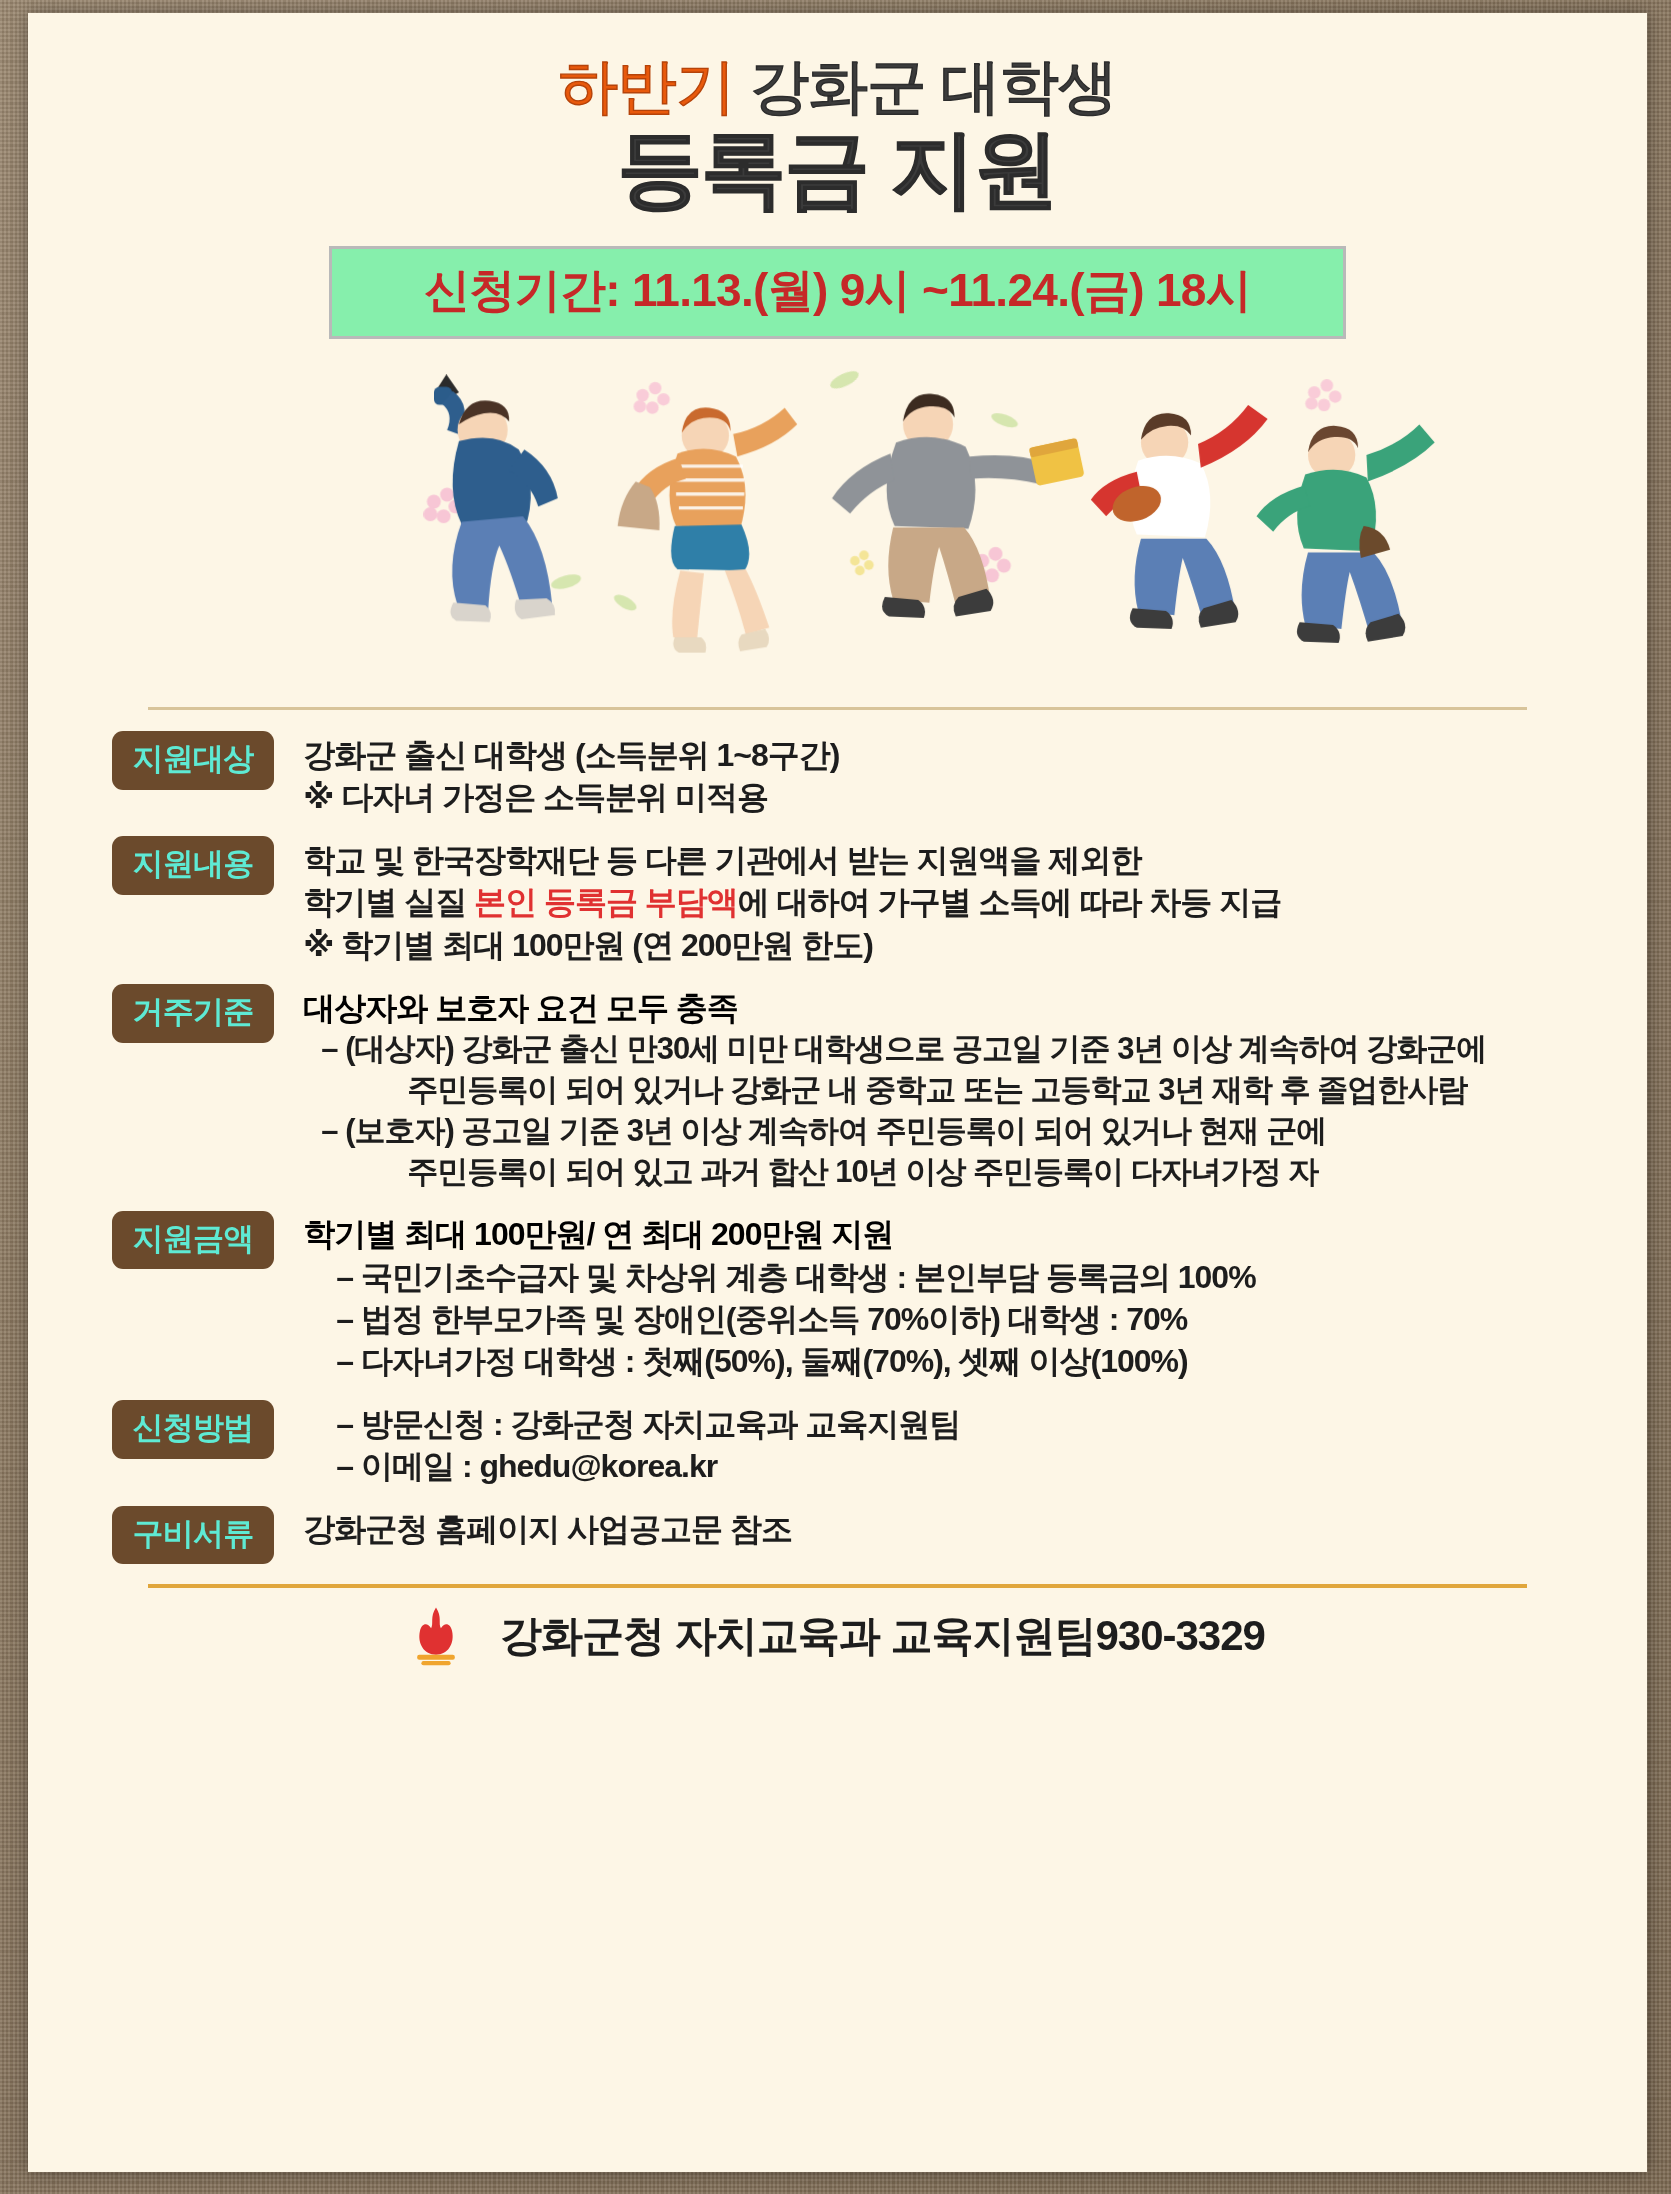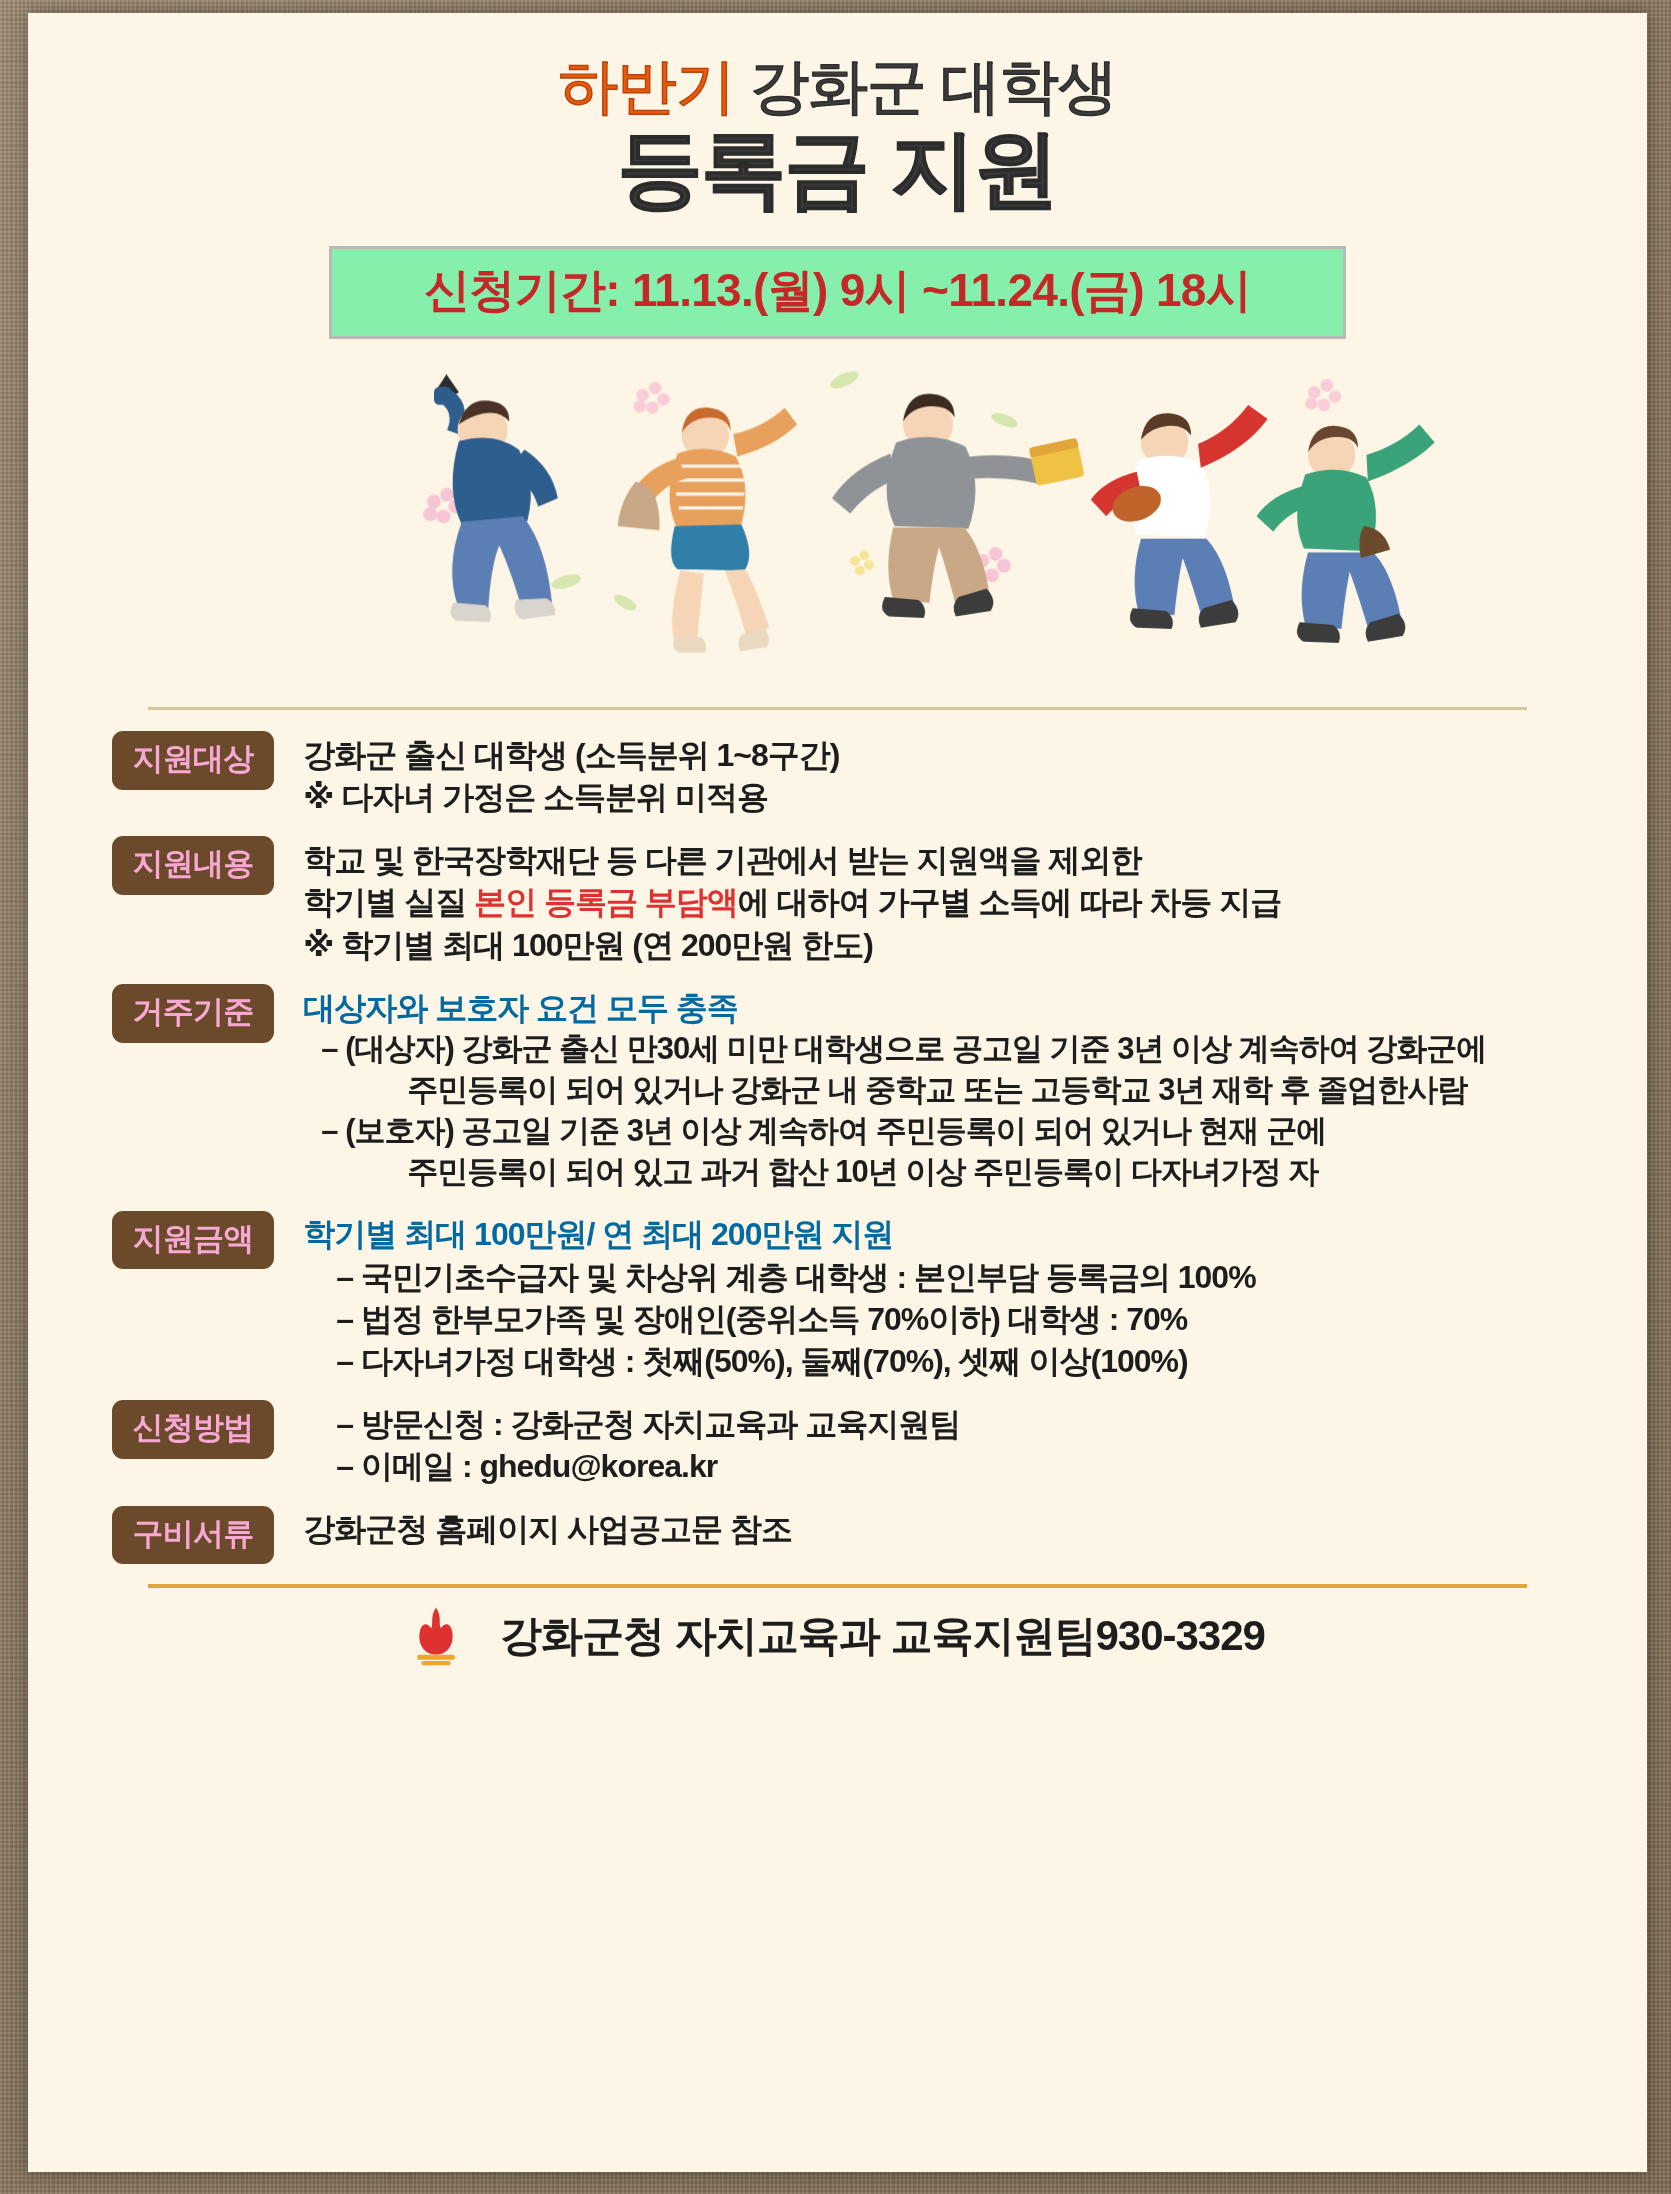--- a/index.html
+++ b/index.html
@@ -98,21 +98,21 @@
   .row {
     display: flex;
     align-items: flex-start;
     margin-bottom: 18px;
     padding-left: 84px;
   }
   .tag {
     flex: 0 0 auto;
     width: 162px;
     background: #6b4a2c;
-    color: #f9a8d4;
+    color: #5eead4;
     font-size: 31px;
     font-weight: 800;
     text-align: center;
     padding: 7px 0 9.8px 0;
     border-radius: 11px;
     letter-spacing: -0.7px;
     margin-right: 15.3px;
     box-sizing: border-box;
   }
   .body {
@@ -124,21 +124,21 @@
     font-weight: 700;
     color: #1d1d1d;
     line-height: 1.32;
     letter-spacing: -1px;
     white-space: nowrap;
     margin-left: 14px;
   }
   .line.indent1 { padding-left: 18px; }
   .line.indent2 { padding-left: 104px; }
   .line.indent3 { padding-left: 33px; }
-  .hl-blue { color: #0369a1; font-weight: 800; }
+  .hl-blue { color: #000000; font-weight: 800; }
   .hl-red { color: #e03131; font-weight: 800; }
   .sub-small { font-size: 31px; }
   
   .footer {
     display: flex;
     align-items: center;
     justify-content: center;
     margin-top: 18px;
   }
   .flame {

